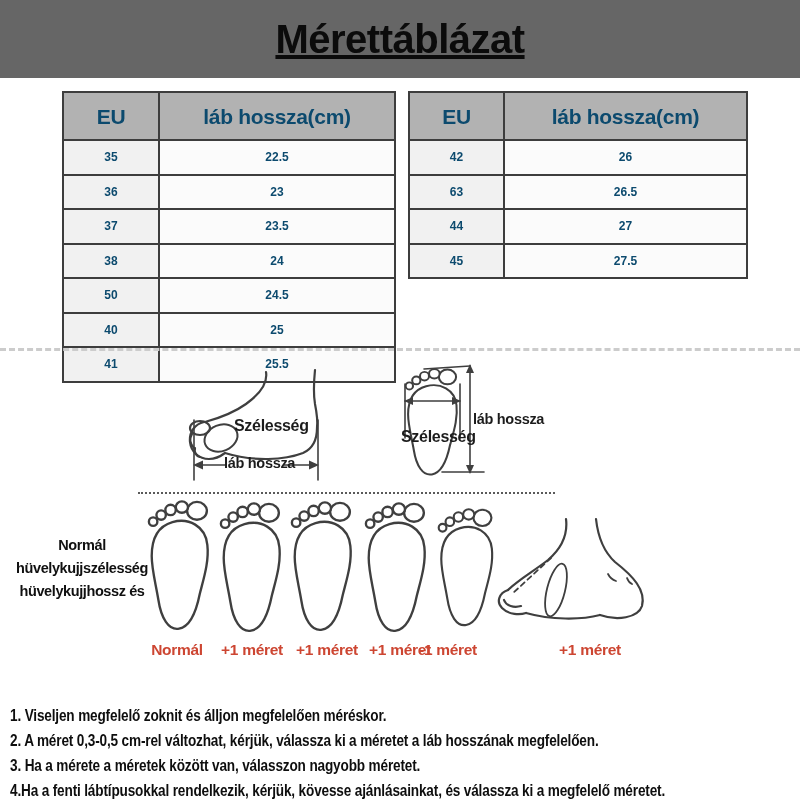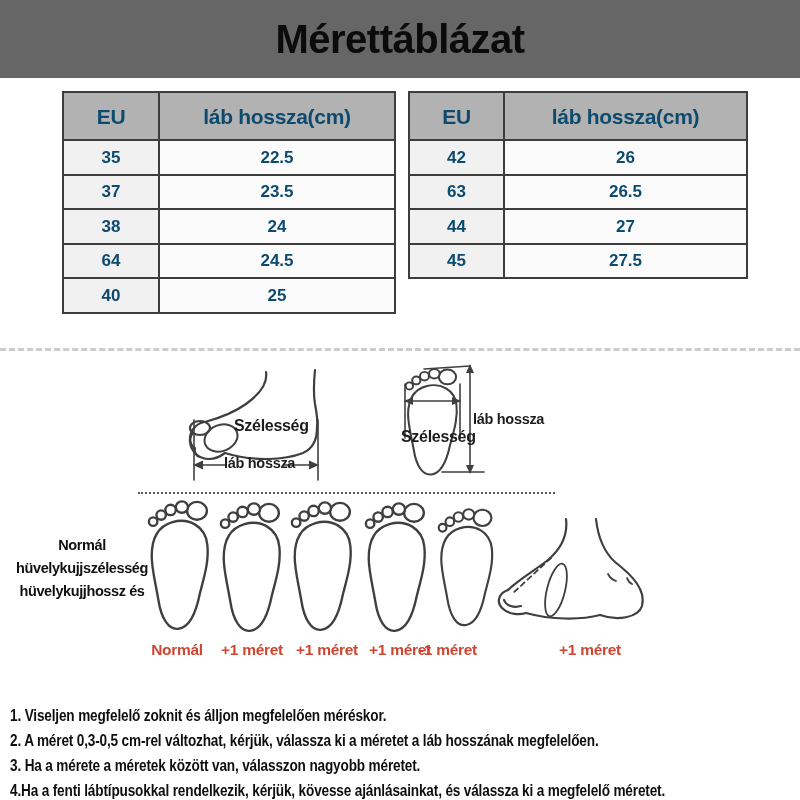--- a/index.html
+++ b/index.html
@@ -14,34 +14,34 @@
   .page{
     position:relative;width:800px;height:800px;background:#ffffff;
     font-family:"Liberation Sans",sans-serif;overflow:hidden;color:var(--ink);
   }
   
   .banner{
     position:absolute;left:0;top:0;width:800px;height:78px;
     background:var(--banner-bg);display:flex;align-items:center;justify-content:center;
   }
   .banner .title{
-    font-size:40px;font-weight:700;color:#0b0b0b;letter-spacing:-0.5px;margin:0;
+    font-size:40px;font-weight:700;color:#0b0b0b;letter-spacing:-0.5px;margin:0;text-decoration:underline;
   }
   
   table.size-table{
     position:absolute;top:91px;border-collapse:collapse;table-layout:fixed;
   }
   table.size-table.left{left:62px;width:332px;}
   table.size-table.right{left:408px;width:338px;}
   .size-table th,.size-table td{
     border:2px solid var(--border);text-align:center;font-weight:700;line-height:1;
     padding:4px;color:#0c4a6e;
   }
   .size-table th{height:38px;background:var(--header-bg);font-size:21px;letter-spacing:-0.3px;}
-  .size-table td{height:24.5px;font-size:17px;}
+  .size-table td{height:24.5px;font-size:12px;}
   .size-table td.col-eu{background:#f1f1f1;}
   .size-table td.col-len{background:#fbfbfb;}
   table.left col.c-eu{width:96px;} table.left col.c-len{width:236px;}
   table.right col.c-eu{width:95px;} table.right col.c-len{width:243px;}
   
   .divider{position:absolute;left:0;top:348px;width:800px;height:0;border-top:3px dashed #cccccc;}
   
   .fig{position:absolute;}
   .fig svg{display:block;overflow:visible;}
   .diagram-label{
@@ -101,34 +101,42 @@
         <th>EU</th>
         <th>láb hossza(cm)</th>
       </tr>
     </thead>
     <tbody>
         <tr>
           <td class="col-eu">35</td>
           <td class="col-len">22.5</td>
         </tr>
         <tr>
+          <td class="col-eu">36</td>
+          <td class="col-len">23</td>
+        </tr>
+        <tr>
           <td class="col-eu">37</td>
           <td class="col-len">23.5</td>
         </tr>
         <tr>
           <td class="col-eu">38</td>
           <td class="col-len">24</td>
         </tr>
         <tr>
-          <td class="col-eu">64</td>
+          <td class="col-eu">50</td>
           <td class="col-len">24.5</td>
         </tr>
         <tr>
           <td class="col-eu">40</td>
           <td class="col-len">25</td>
+        </tr>
+        <tr>
+          <td class="col-eu">41</td>
+          <td class="col-len">25.5</td>
         </tr>
       </tbody>
   </table>
 
   <table class="size-table right">
     <colgroup>
         <col class="c-eu">
         <col class="c-len">
       </colgroup>
     <thead>

